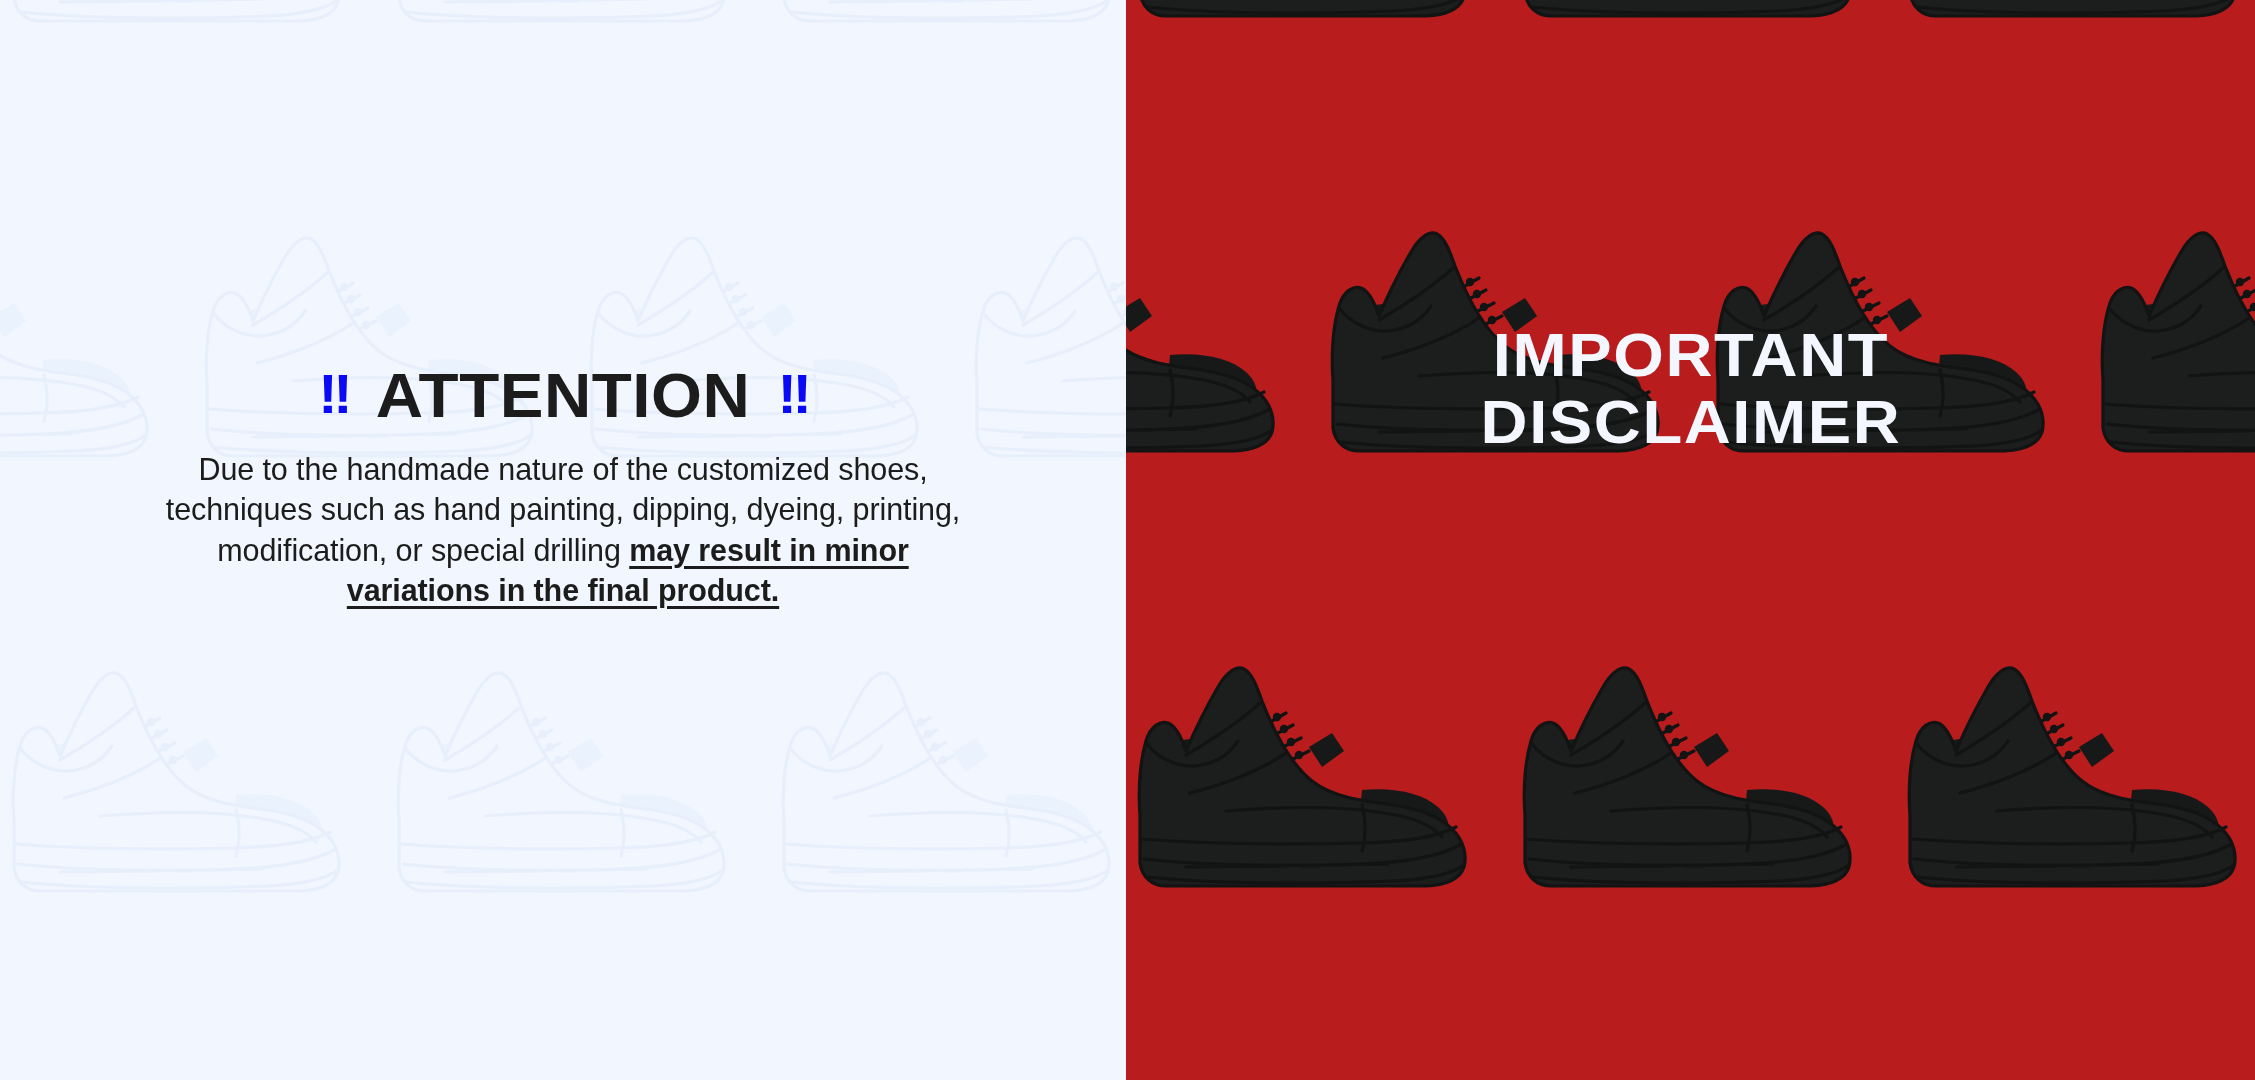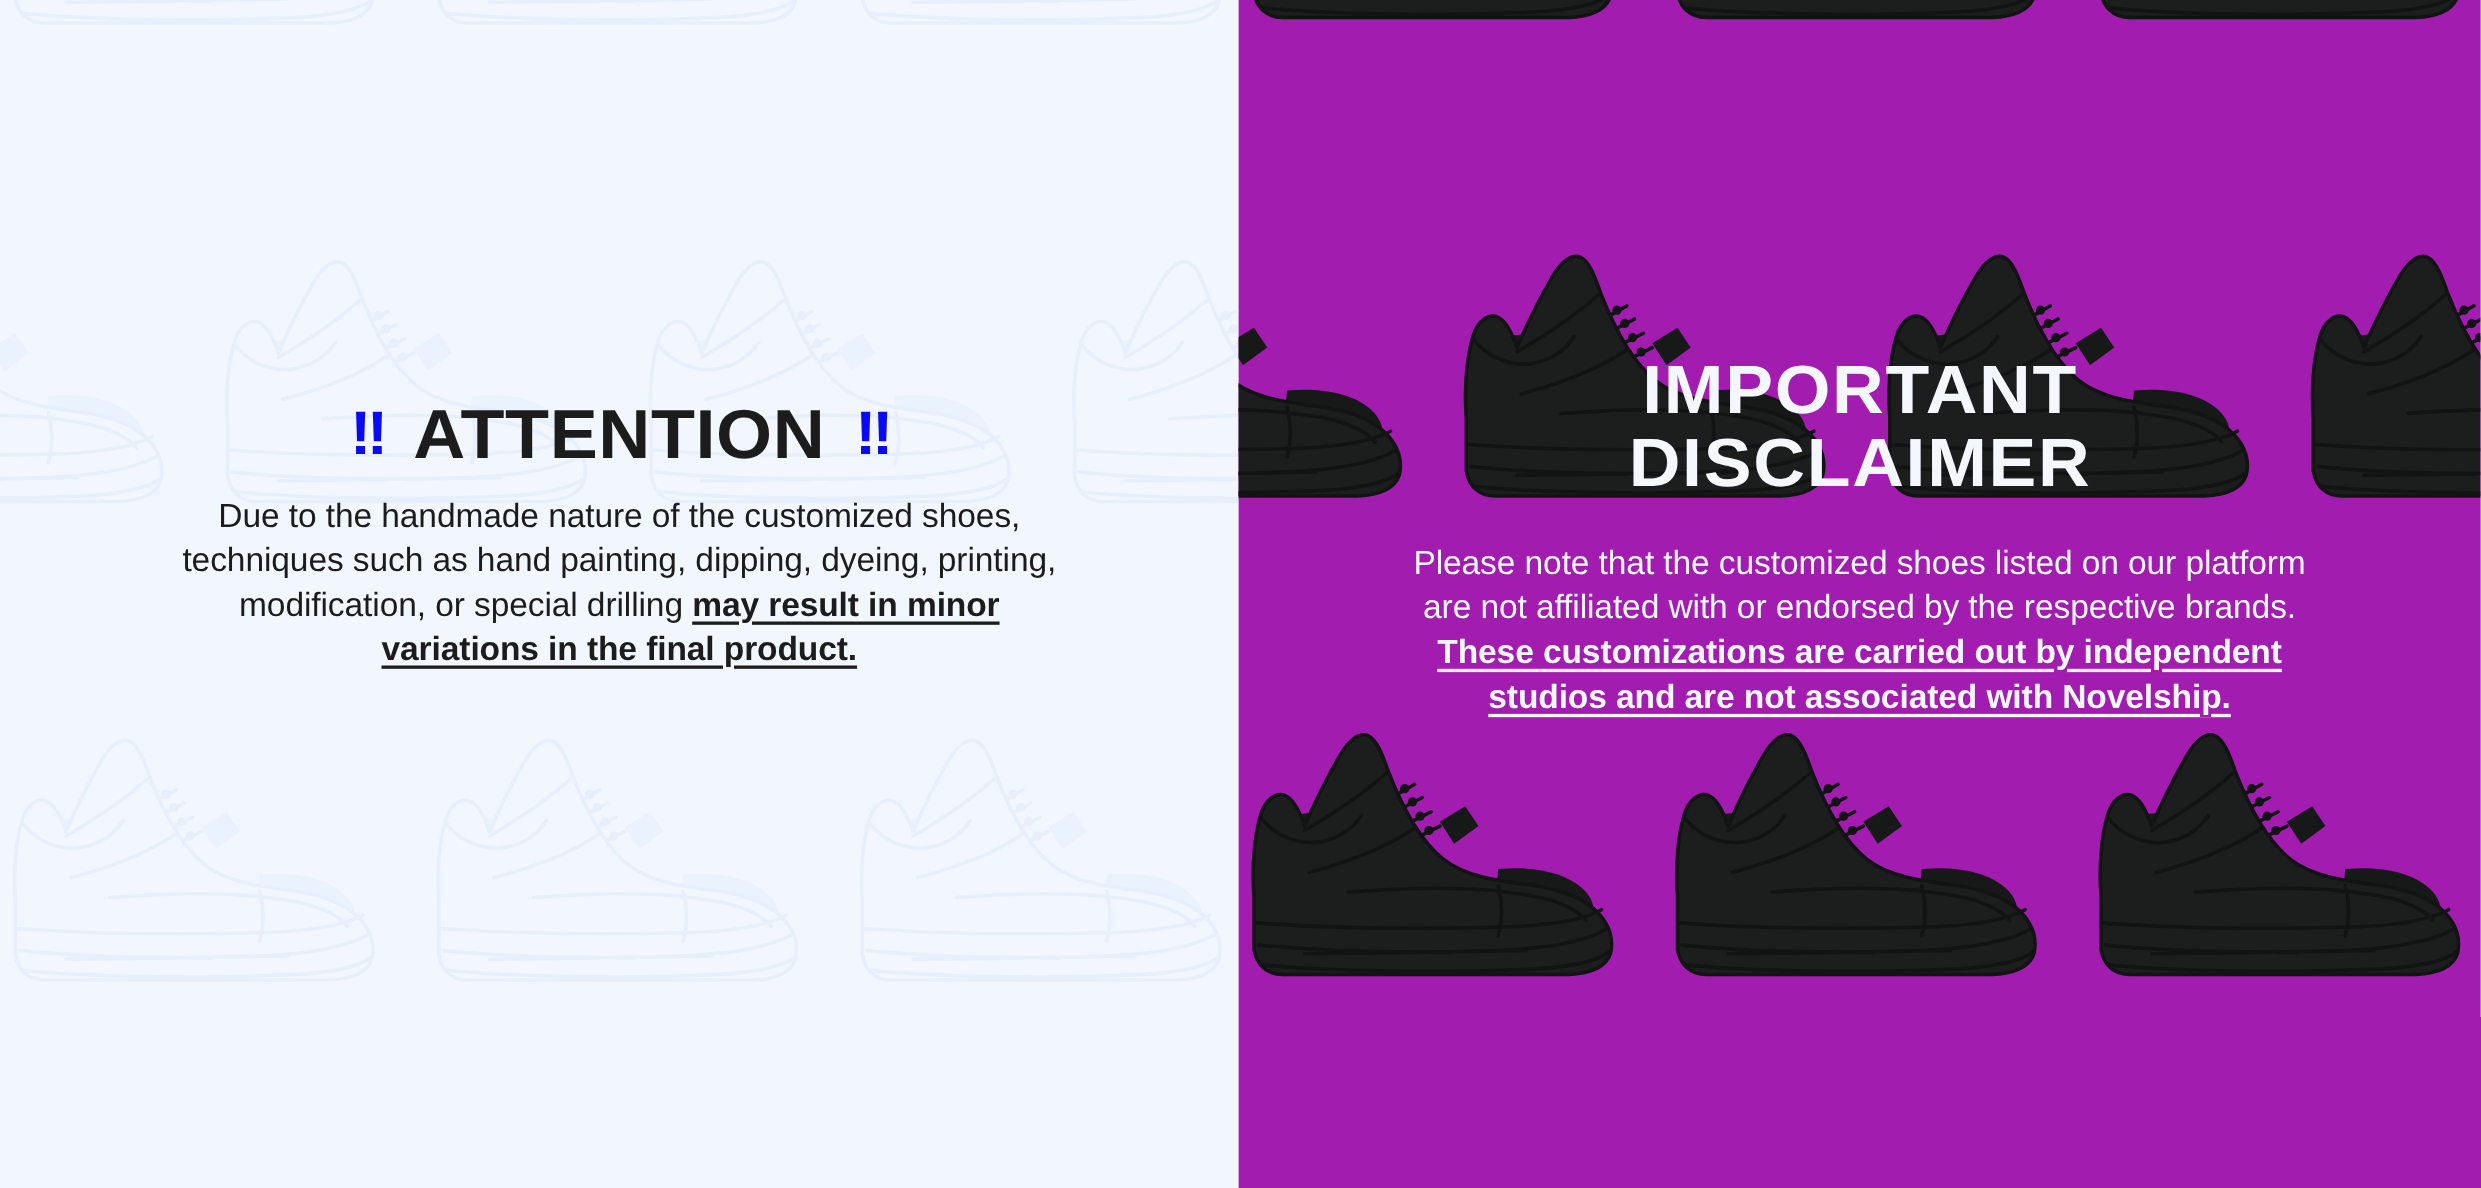--- a/index.html
+++ b/index.html
@@ -30,21 +30,21 @@
     overflow: hidden;
   }
 
   #panel-light {
     width: 1126px;
     background-color: #f2f6fe;
   }
 
   #panel-dark {
     width: 1129px;
-    background-color: #a21caf;
+    background-color: #b91c1c;
   }
 
   
   .pattern-layer {
     position: absolute;
     inset: 0;
     pointer-events: none;
   }
 
   .pattern-row {
@@ -896,18 +896,17 @@
         </div>
       </div>
 
     <div class="content" id="content-dark">
 
       <h1 class="heading" id="heading-dark">
         <span style="display:block">IMPORTANT</span>
         <span style="display:block">DISCLAIMER</span>
       </h1>
 
-      <p class="body-copy" id="body-dark"><span>Please note that the customized shoes listed on our platform are not affiliated with or endorsed by the respective brands. </span><span class="emph">These customizations are carried out by independent studios and are not associated with Novelship.</span></p>
 
     </div>
   </section>
 
 </div>
 
 </body></html>

